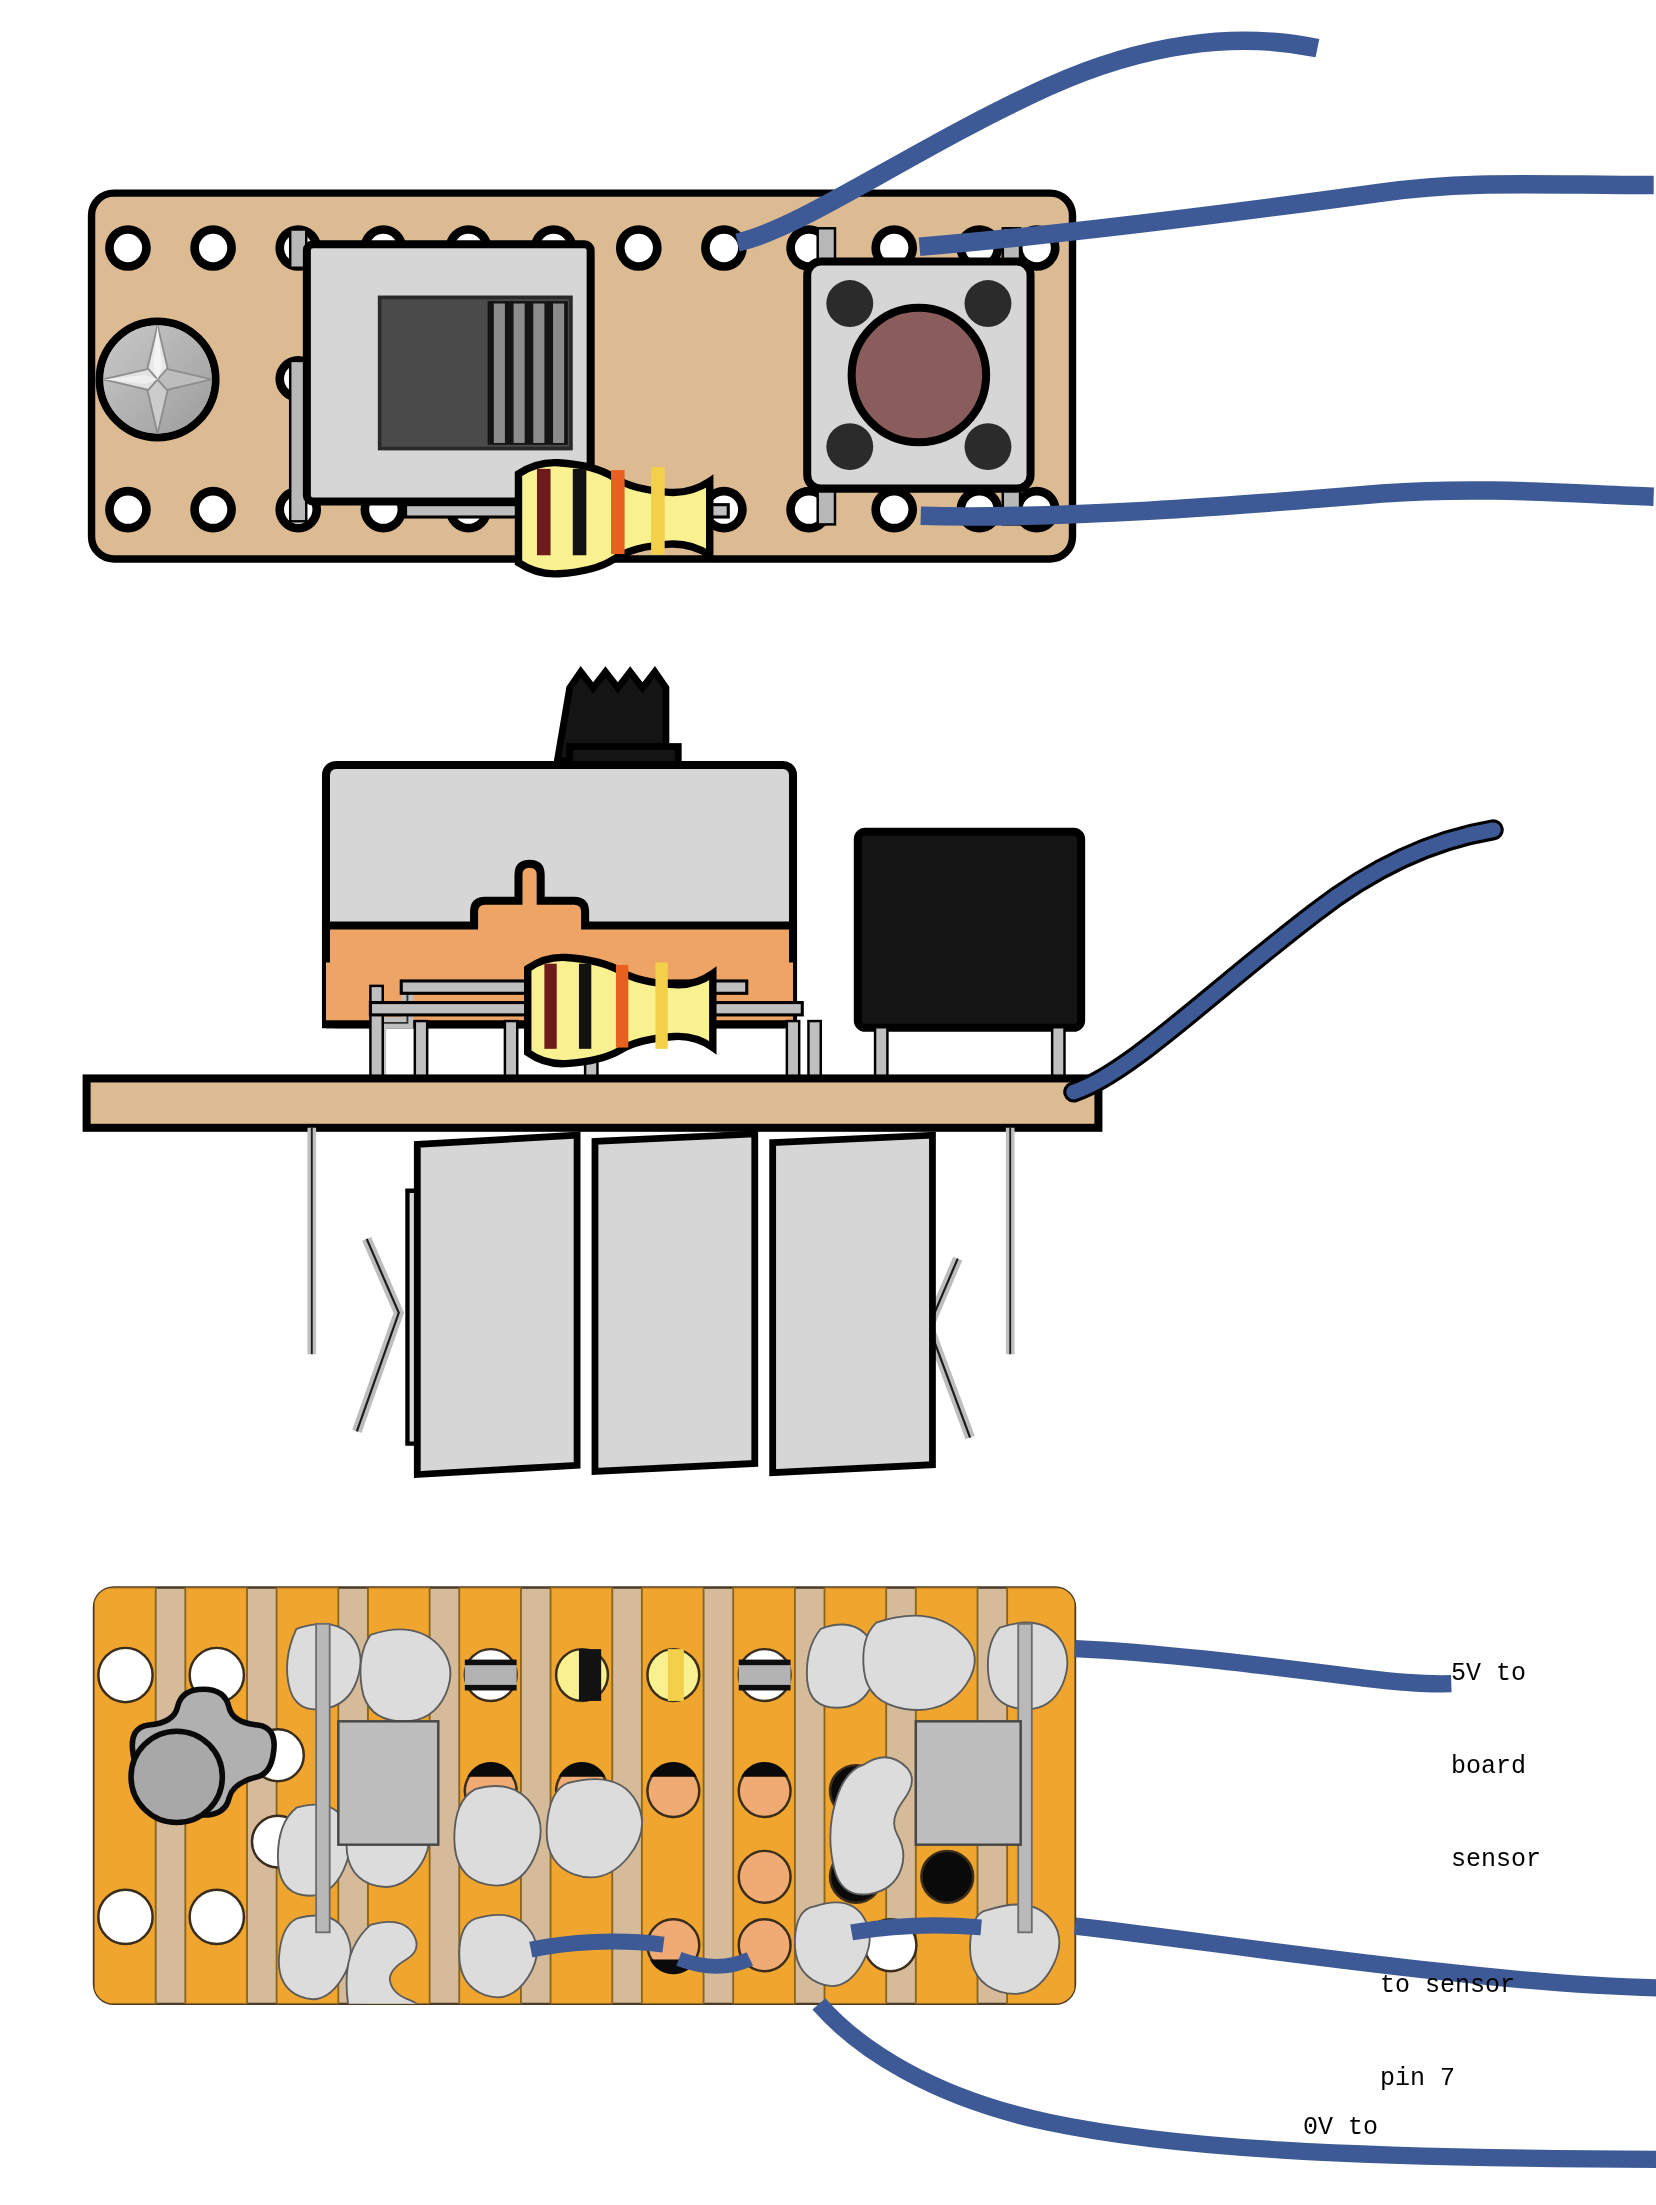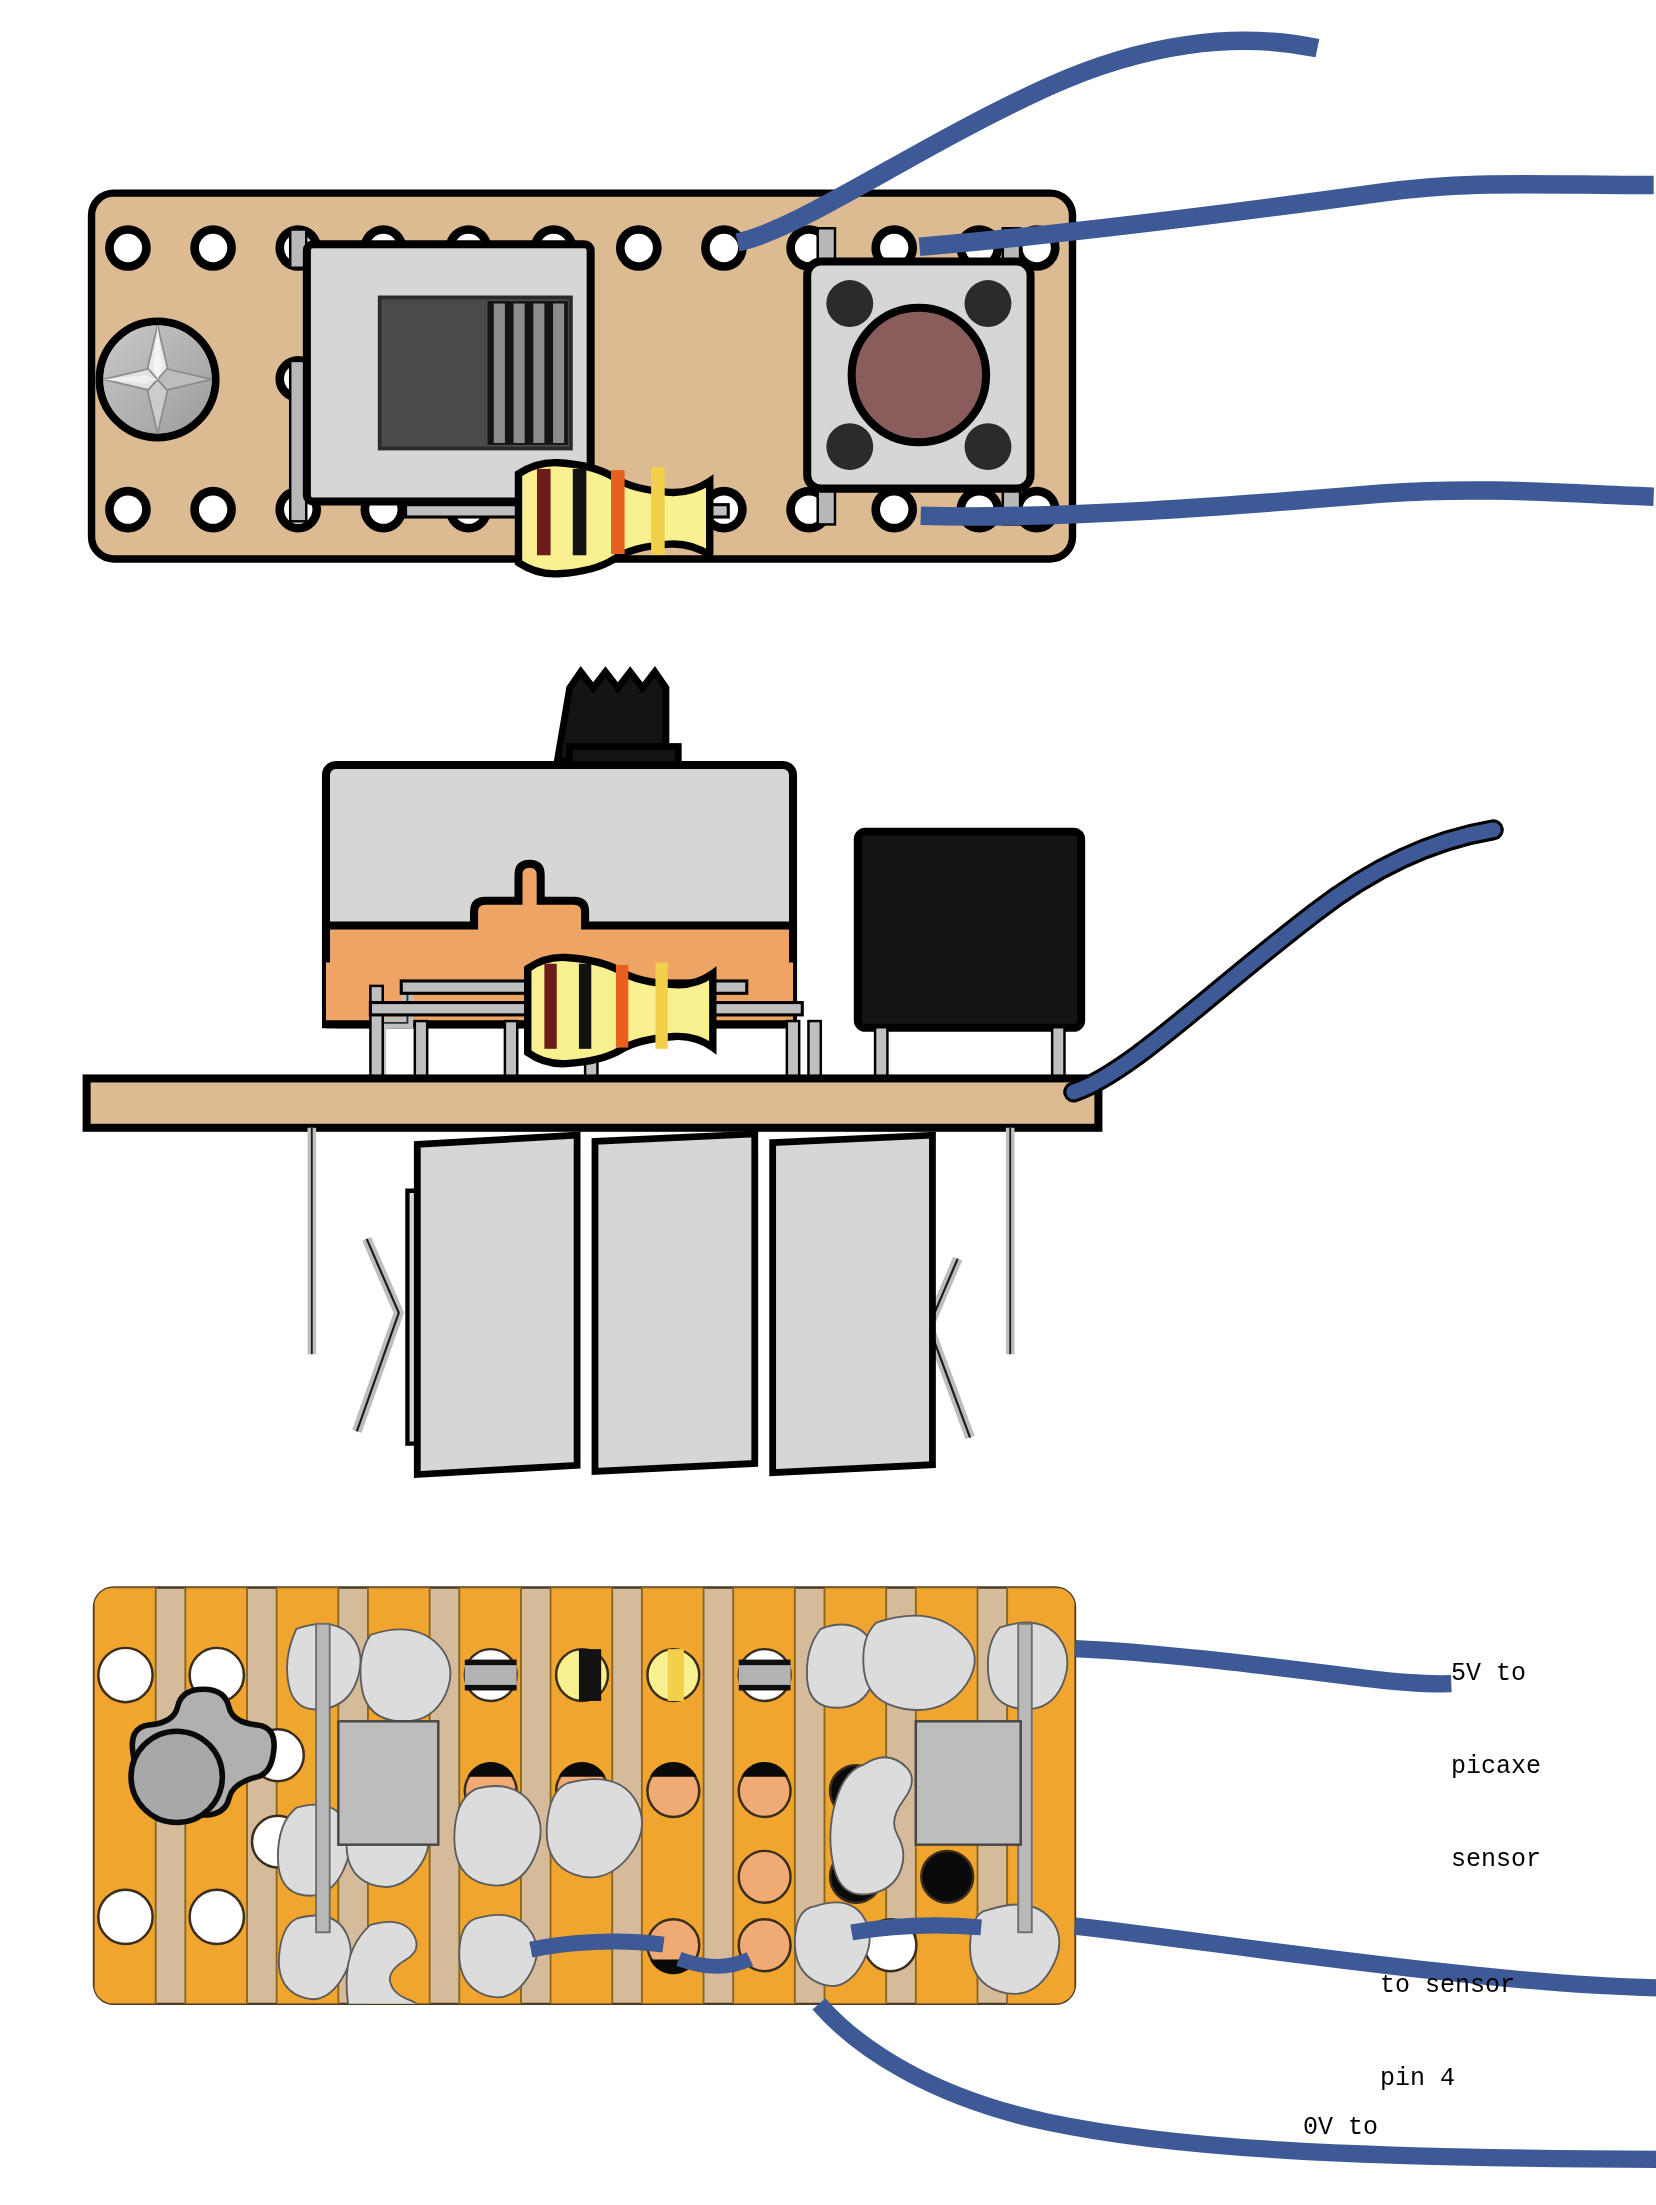--- a/index.html
+++ b/index.html
@@ -318,27 +318,27 @@
       <path d="M 1742 2672 C 1880 2678 2050 2700 2210 2720 C 2275 2728 2320 2730 2352 2729" fill="none" stroke="#3d5a96" stroke-width="28"></path>
 
       <path d="M 1742 3122 C 1900 3140 2100 3170 2330 3195 C 2480 3212 2600 3220 2685 3222" fill="none" stroke="#3d5a96" stroke-width="28"></path>
 
       <path d="M 1327 3248 C 1390 3320 1510 3400 1700 3440 C 1900 3482 2180 3498 2685 3500" fill="none" stroke="#3d5a96" stroke-width="28"></path>
     </g>
   </svg>
 
   <div class="lbl" style="left:1451px;top:1596px;">
     <div>5V to</div>
-    <div>picaxe</div>
+    <div>board</div>
     <div>sensor</div>
   </div>
 
   <div class="lbl" style="left:1380px;top:1908px;">
     <div>to sensor</div>
-    <div>pin 4</div>
+    <div>pin 7</div>
   </div>
 
   <div class="lbl" style="left:1303px;top:2050px;">
     <div>0V to</div>
     <div>sensor</div>
     
   </div>
 
 </div>
 

